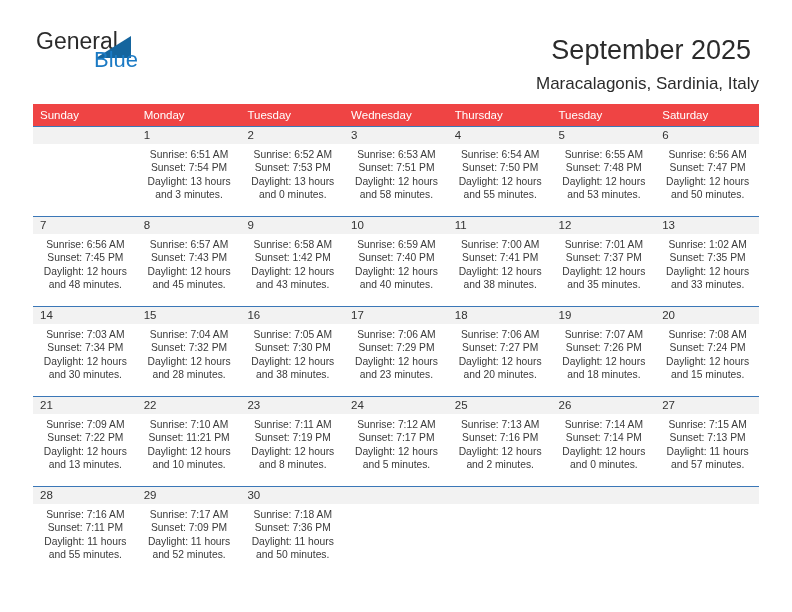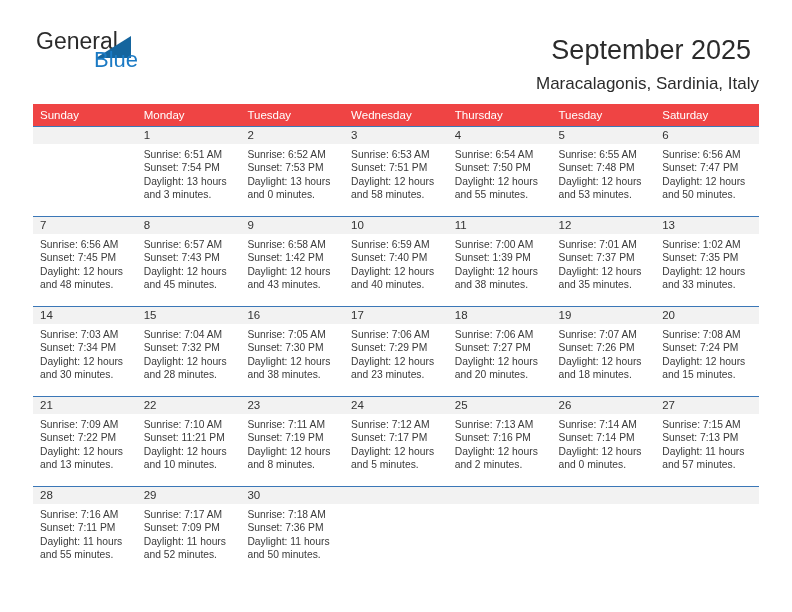--- a/index.html
+++ b/index.html
@@ -124,20 +124,21 @@
     line-height: 15px;
   }
   td.empty .daynum-band {
     background: #f2f2f2;
   }
   .cell-body {
     padding: 4px 6px 0 7px;
     font-size: 10.3px;
     line-height: 13.4px;
     color: #3a3a3a;
+    text-align: center;
   }
   .cell-body div {
     white-space: nowrap;
   }
 </style>
 </head>
 <body>
 
 <div class="page">
 
@@ -266,21 +267,21 @@
               <div>Sunrise: 6:59 AM</div>
               <div>Sunset: 7:40 PM</div>
               <div>Daylight: 12 hours</div>
               <div>and 40 minutes.</div>
             </div>
           </td>
           <td>
             <div class="daynum-band">11</div>
             <div class="cell-body">
               <div>Sunrise: 7:00 AM</div>
-              <div>Sunset: 1:39 PM</div>
+              <div>Sunset: 7:41 PM</div>
               <div>Daylight: 12 hours</div>
               <div>and 38 minutes.</div>
             </div>
           </td>
           <td>
             <div class="daynum-band">12</div>
             <div class="cell-body">
               <div>Sunrise: 7:01 AM</div>
               <div>Sunset: 7:37 PM</div>
               <div>Daylight: 12 hours</div>

